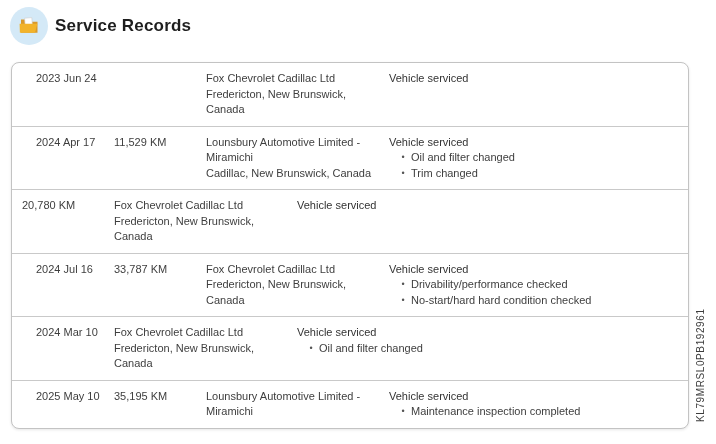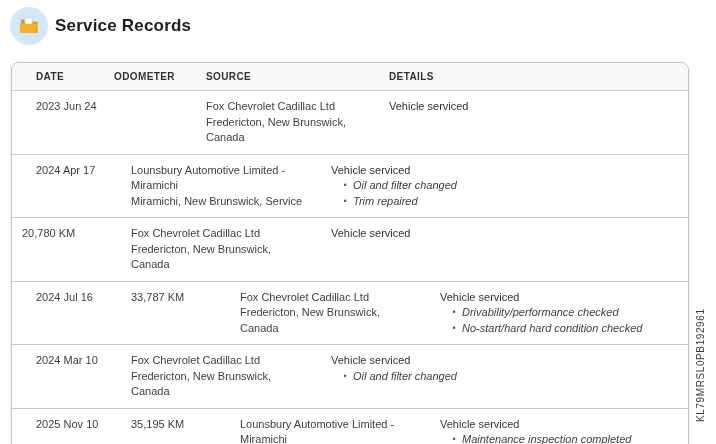--- a/index.html
+++ b/index.html
@@ -36,21 +36,21 @@
     top: 62px;
     width: 678px;
     background: #ffffff;
     border: 1px solid #c3c3c3;
     border-radius: 8px;
     box-shadow: 0 1px 3px rgba(0,0,0,0.10);
     overflow: hidden;
     box-sizing: border-box;
   }
   .tr { display: flex; align-items: flex-start; }
-  .tr + .tr { border-top: 1px solid #c9c9c9; gap: 17px; }
+  .tr + .tr { border-top: 1px solid #c9c9c9; }
   .thead {
     background: #f9f9f9;
     border-bottom: 1px solid #c9c9c9;
     height: 27px;
     display: flex;
     align-items: center;
   }
   .th {
     font-size: 10px;
     font-weight: bold;
@@ -74,21 +74,21 @@
   .det-head { font-weight: normal; color: #333333; }
   .bullet-line { display: flex; align-items: flex-start; }
   .bullet-dot {
     flex: 0 0 16px;
     margin-left: 6px;
     text-align: center;
     font-size: 9px;
     line-height: 15.5px;
     color: #555555;
   }
-  .bullet-text { flex: 1; font-style: italic; }
+  .bullet-text { flex: 1; }
 
   
   .vin-vertical {
     position: absolute;
     left: 695px;
     top: 422px;
     transform: rotate(-90deg);
     transform-origin: 0 0;
     font-size: 10px;
     letter-spacing: 0.6px;
@@ -107,57 +107,52 @@
         <circle cx="19" cy="19" r="19" fill="#d4e9f7"></circle>
         <path d="M11 12.5 h6.2 l2 2.2 h8.3 v11 H11 z" fill="#d9992b"></path>
         <path d="M14.6 11.2 l7.2 -0.6 0.8 10.5 -7.2 0.6 z" fill="#ffffff" stroke="#cccccc" stroke-width="0.6"></path>
         <path d="M9.6 16.8 h17.8 l-2.4 9 H9.9 z" fill="#f2b32a"></path>
       </svg>
     </span>
     <span class="section-title">Service Records</span>
   </div>
 
   <div class="table-card">
-    <div class="tr thead">
-      <div class="th col-date">DATE</div>
-      <div class="th col-odo">ODOMETER</div>
-      <div class="th col-src">SOURCE</div>
-      <div class="th col-det">DETAILS</div>
-    </div>
     <div id="table-body">
   <div class="tr">
     <div class="td col-date">2023 Jun 24</div>
     <div class="td col-odo"></div>
     <div class="td col-src">
             <div>Fox Chevrolet Cadillac Ltd</div>
             <div>Fredericton, New Brunswick, Canada</div>
           </div>
     <div class="td col-det">
       <div class="det-head">Vehicle serviced</div>
       <div></div>
     </div>
   </div>
 
   <div class="tr">
     <div class="td col-date">2024 Apr 17</div>
+    <div class="td col-odo">11,529 KM</div>
     <div class="td col-src">
             <div>Lounsbury Automotive Limited -</div>
             <div>Miramichi</div>
-            <div>Miramichi, New Brunswick, Service</div>
+            <div>Cadillac, New Brunswick, Canada</div>
           </div>
     <div class="td col-det">
       <div class="det-head">Vehicle serviced</div>
       <div>
               <div class="bullet-line">
                 <span class="bullet-dot">•</span>
                 <span class="bullet-text">Oil and filter changed</span>
               </div>
               <div class="bullet-line">
                 <span class="bullet-dot">•</span>
-                <span class="bullet-text">Trim repaired</span>
+                <span class="bullet-text">Trim changed</span>
               </div>
             </div>
     </div>
   </div>
 
   <div class="tr">
     <div class="td col-odo">20,780 KM</div>
     <div class="td col-src">
             <div>Fox Chevrolet Cadillac Ltd</div>
             <div>Fredericton, New Brunswick, Canada</div>
@@ -201,21 +196,21 @@
       <div>
               <div class="bullet-line">
                 <span class="bullet-dot">•</span>
                 <span class="bullet-text">Oil and filter changed</span>
               </div>
             </div>
     </div>
   </div>
 
   <div class="tr">
-    <div class="td col-date">2025 Nov 10</div>
+    <div class="td col-date">2025 May 10</div>
     <div class="td col-odo">35,195 KM</div>
     <div class="td col-src">
             <div>Lounsbury Automotive Limited -</div>
             <div>Miramichi</div>
           </div>
     <div class="td col-det">
       <div class="det-head">Vehicle serviced</div>
       <div>
               <div class="bullet-line">
                 <span class="bullet-dot">•</span>

